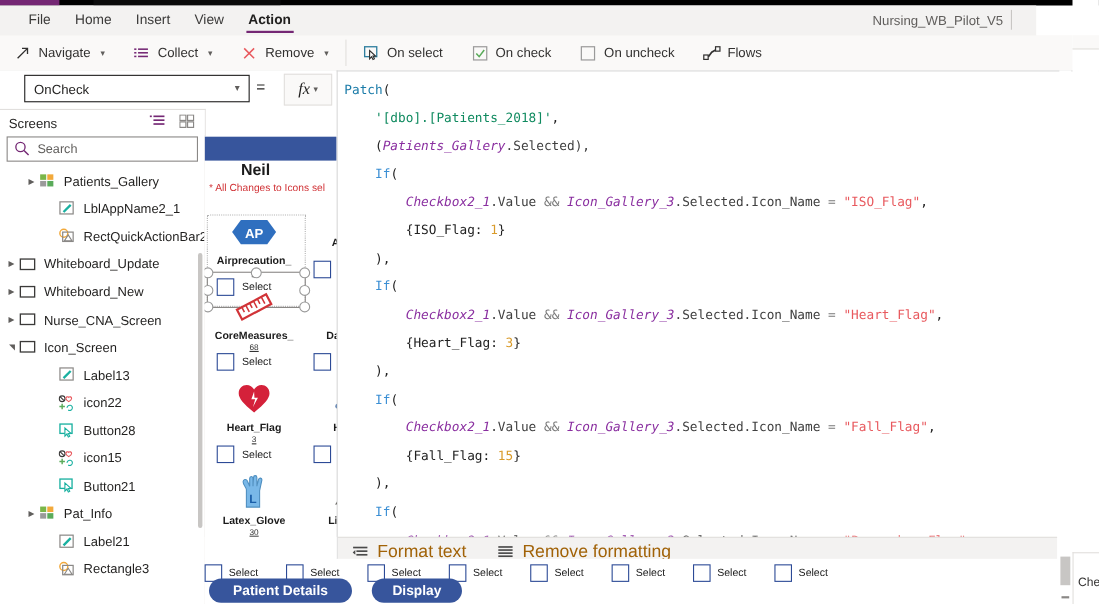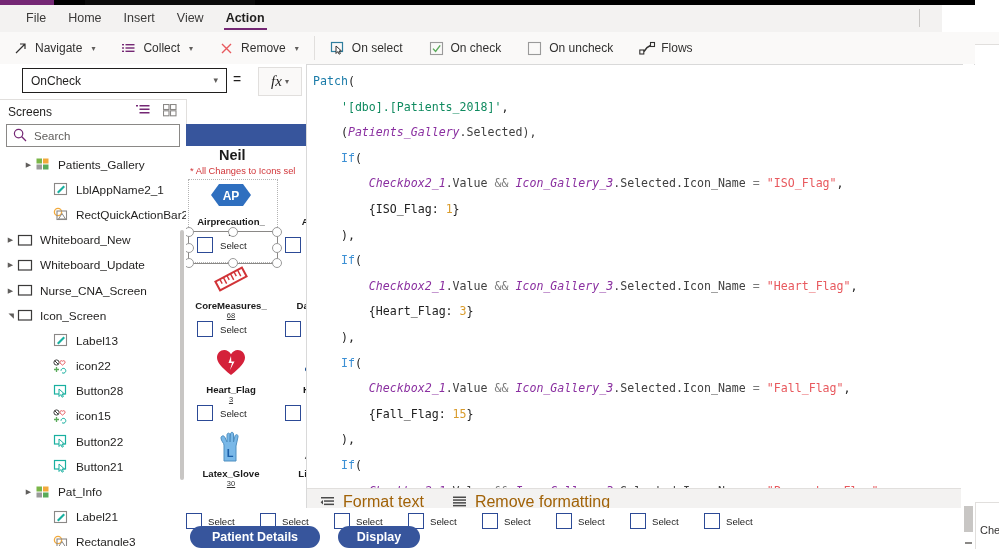--- a/index.html
+++ b/index.html
@@ -141,20 +141,21 @@
   </div>
 
   <div class="menubar">
     <div class="menu-items">
       <div class="menu-item"><span>File</span></div>
       <div class="menu-item"><span>Home</span></div>
       <div class="menu-item"><span>Insert</span></div>
       <div class="menu-item"><span>View</span></div>
       <div class="menu-item active"><span>Action</span></div>
     </div>
+    <div class="appname">Nursing_WB_Pilot_V5</div>
     <div class="appname-divider"></div>
   </div>
 
   <div class="ribbon">
 
     <div class="rb">
       <span class="ico">
         <svg width="15" height="15" viewBox="0 0 15 15">
             <path d="M3 12 L12 3 M7 3 L12 3 L12 8" stroke="#323130" stroke-width="1.2" fill="none"></path>
           </svg>
@@ -333,28 +334,28 @@
               <rect x="4" y="4" width="9.5" height="8.5" fill="none" stroke="#8a8886" stroke-width="1.1"></rect>
               <path d="M5.5 12 L9 6.5 L12.5 12 Z" fill="none" stroke="#8a8886" stroke-width="1"></path>
             </svg></span>
           <span class="tlabel">RectQuickActionBar2_1</span>
         </div>
         <div class="titem ind1">
           <span class="arrow">▶</span>
           <span class="ticon"><svg width="17" height="15" viewBox="0 0 17 15">
               <rect x="1.5" y="2.5" width="13" height="9.5" fill="none" stroke="#3b3a39" stroke-width="1.2"></rect>
             </svg></span>
-          <span class="tlabel">Whiteboard_New</span>
+          <span class="tlabel">Whiteboard_Update</span>
         </div>
         <div class="titem ind1">
           <span class="arrow">▶</span>
           <span class="ticon"><svg width="17" height="15" viewBox="0 0 17 15">
               <rect x="1.5" y="2.5" width="13" height="9.5" fill="none" stroke="#3b3a39" stroke-width="1.2"></rect>
             </svg></span>
-          <span class="tlabel">Whiteboard_Update</span>
+          <span class="tlabel">Whiteboard_New</span>
         </div>
         <div class="titem ind1">
           <span class="arrow">▶</span>
           <span class="ticon"><svg width="17" height="15" viewBox="0 0 17 15">
               <rect x="1.5" y="2.5" width="13" height="9.5" fill="none" stroke="#3b3a39" stroke-width="1.2"></rect>
             </svg></span>
           <span class="tlabel">Nurse_CNA_Screen</span>
         </div>
         <div class="titem ind1">
           <span class="arrow" style="transform: rotate(-90deg); display: inline-block;">◢</span>
@@ -400,28 +401,20 @@
               <path d="M8 11.8 a2.4 2.4 0 1 1 1 1.9" fill="none" stroke="#19b0a0" stroke-width="1"></path>
             </svg></span>
           <span class="tlabel">icon15</span>
         </div>
         <div class="titem ind3">
           <span class="arrow"></span>
           <span class="ticon"><svg width="17" height="15" viewBox="0 0 17 15">
               <rect x="1.5" y="1.5" width="11" height="8.5" fill="none" stroke="#19b0a0" stroke-width="1.2"></rect>
               <path d="M6 5 L6 12.5 L7.8 10.6 L9.1 13.2 L10.4 12.5 L9.1 10 L11.4 9.9 Z" fill="#fff" stroke="#19b0a0" stroke-width="1"></path>
             </svg></span>
-          <span class="tlabel">Button22</span>
-        </div>
-        <div class="titem ind3">
-          <span class="arrow"></span>
-          <span class="ticon"><svg width="17" height="15" viewBox="0 0 17 15">
-              <rect x="1.5" y="1.5" width="11" height="8.5" fill="none" stroke="#19b0a0" stroke-width="1.2"></rect>
-              <path d="M6 5 L6 12.5 L7.8 10.6 L9.1 13.2 L10.4 12.5 L9.1 10 L11.4 9.9 Z" fill="#fff" stroke="#19b0a0" stroke-width="1"></path>
-            </svg></span>
           <span class="tlabel">Button21</span>
         </div>
         <div class="titem ind2">
           <span class="arrow">▶</span>
           <span class="ticon"><svg width="17" height="15" viewBox="0 0 17 15">
               <rect x="1.5" y="1.5" width="5.5" height="5" fill="#7ab648"></rect>
               <rect x="8" y="1.5" width="5.5" height="5" fill="#f2a93b"></rect>
               <rect x="1.5" y="7.5" width="5.5" height="5" fill="#9a9a9a"></rect>
               <rect x="8" y="7.5" width="5.5" height="5" fill="#5aab5a"></rect>
             </svg></span>
@@ -446,21 +439,21 @@
         </div>
       </div>
     <div class="tree-scroll"></div>
   </div>
 
   <div class="canvas">
     <div class="cv-header"></div>
     <div class="cv-name">Neil</div>
     <div class="cv-warn">* All Changes to Icons sel</div>
     <div class="galgrid" id="galgrid">
-        <div class="gcell" style="left: 0px; top: 0px;">
+        <div class="gcell" style="left: 0px; top: 16px;">
           <div class="dotborder"></div>
           <div class="glyph">
             <span><svg width="42" height="26" viewBox="0 0 42 26">
                 <polygon points="9,2 33,2 41,13 33,24 9,24 1,13" fill="#2f6fbf"></polygon>
                 <text x="21" y="18" font-size="12" font-family="Liberation Sans, sans-serif" font-weight="bold" fill="#fff" text-anchor="middle">AP</text>
               </svg></span>
           </div>
           <div class="gname">Airprecaution_</div>
           <div class="gnum">8</div>
           <div class="grow">

